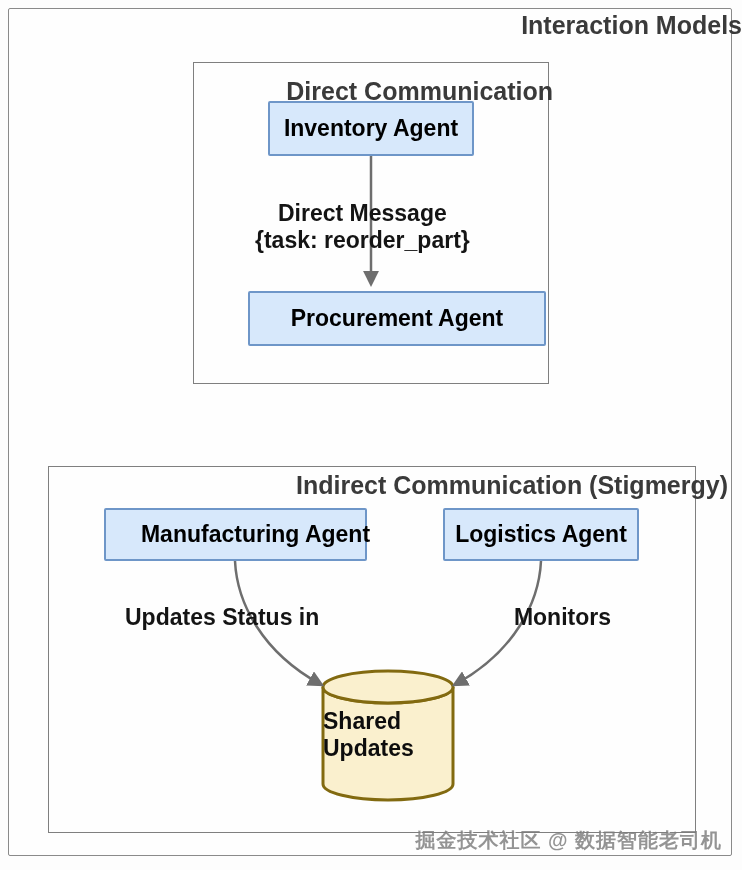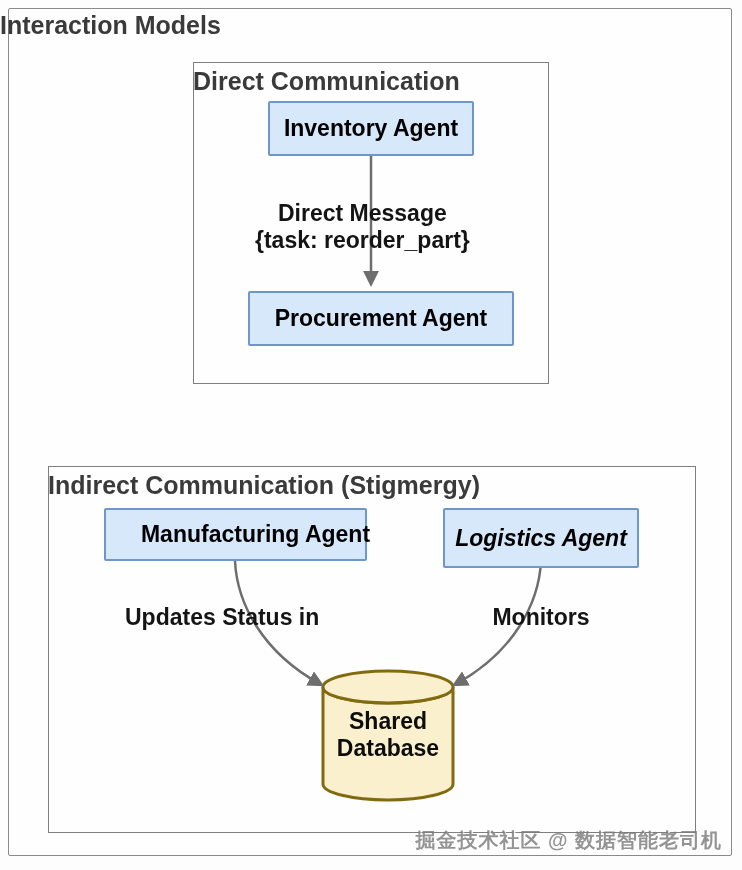--- a/index.html
+++ b/index.html
@@ -12,45 +12,45 @@
     border:1.6px solid #8a8a8a;border-radius:2px;background:#fefefe;
     box-sizing:border-box;
   }
   .panel{
     position:absolute;border:1.3px solid #7f7f7f;background:transparent;
     box-sizing:border-box;z-index:0;
   }
   .panel-direct{left:193px;top:62px;width:356px;height:322px;}
   .panel-indirect{left:48px;top:466px;width:648px;height:367px;}
   .diagram-title{
-    position:absolute;text-align:left;color:#3a3a3a;
+    position:absolute;text-align:right;color:#3a3a3a;
     font-size:25px;font-weight:bold;z-index:2;white-space:nowrap;
   }
   .main-title{left:0;top:11px;width:742px;}
-  .direct-title{left:193px;top:67px;width:360px;}
+  .direct-title{left:193px;top:77px;width:360px;}
   .indirect-title{left:48px;top:471px;width:680px;}
   .node{
     position:absolute;display:flex;align-items:center;justify-content:center;
     background:#d7e8fb;border:2.2px solid #6e96c8;border-radius:2px;
     color:#000000;font-size:23px;font-weight:bold;z-index:2;
     box-sizing:border-box;white-space:nowrap;
   }
   .node-inventory{left:268px;top:101px;width:206px;height:55px;}
-  .node-procurement{left:248px;top:291px;width:266px;height:55px;}
+  .node-procurement{left:248px;top:291px;width:298px;height:55px;}
   .node-manufacturing{left:104px;top:508px;width:263px;height:53px;padding-left:40px;}
-  .node-logistics{left:443px;top:508px;width:196px;height:60px;font-style:italic;}
+  .node-logistics{left:443px;top:508px;width:196px;height:53px;}
   .edge-label{
     position:absolute;color:#141414;font-size:23px;font-weight:bold;
     z-index:2;line-height:27px;white-space:nowrap;
   }
   .label-direct-message{left:255px;top:200px;text-align:center;}
   .label-updates{left:125px;top:604px;width:220px;}
-  .label-monitors{left:471px;top:604px;width:140px;text-align:center;}
+  .label-monitors{left:471px;top:604px;width:140px;text-align:right;}
   .db-label{
-    position:absolute;left:323px;top:708px;width:130px;text-align:center;
+    position:absolute;left:323px;top:708px;width:130px;text-align:left;
     color:#0d0d0d;font-size:23px;font-weight:bold;line-height:27px;z-index:2;
   }
   .overlay{position:absolute;left:0;top:0;z-index:1;pointer-events:none;}
   .watermark{
     position:absolute;top:827px;right:20px;z-index:3;
     font-size:20px;font-weight:bold;letter-spacing:1px;white-space:nowrap;
     color:rgba(125,125,125,0.82);
     text-shadow:1.5px 1.5px 0 rgba(255,255,255,0.95);
     text-align:center;
   }
@@ -90,21 +90,21 @@
   <div class="node node-logistics">
     <span>Logistics Agent</span>
   </div>
 
   <div class="edge-label label-updates">Updates Status in</div>
 
   <div class="edge-label label-monitors">Monitors</div>
 
   <div class="db-label">
     <div>Shared</div>
-    <div>Database</div>
+    <div>Updates</div>
   </div>
 
   <svg class="overlay" width="742" height="870" viewBox="0 0 742 870">
     <defs>
       <marker id="arr" viewBox="0 0 10 10" refX="7" refY="5" markerWidth="6.5" markerHeight="6.5" orient="auto-start-reverse">
         <path d="M0,0 L10,5 L0,10 z" fill="#6e6e6e"></path>
       </marker>
     </defs>
 
     <g>

